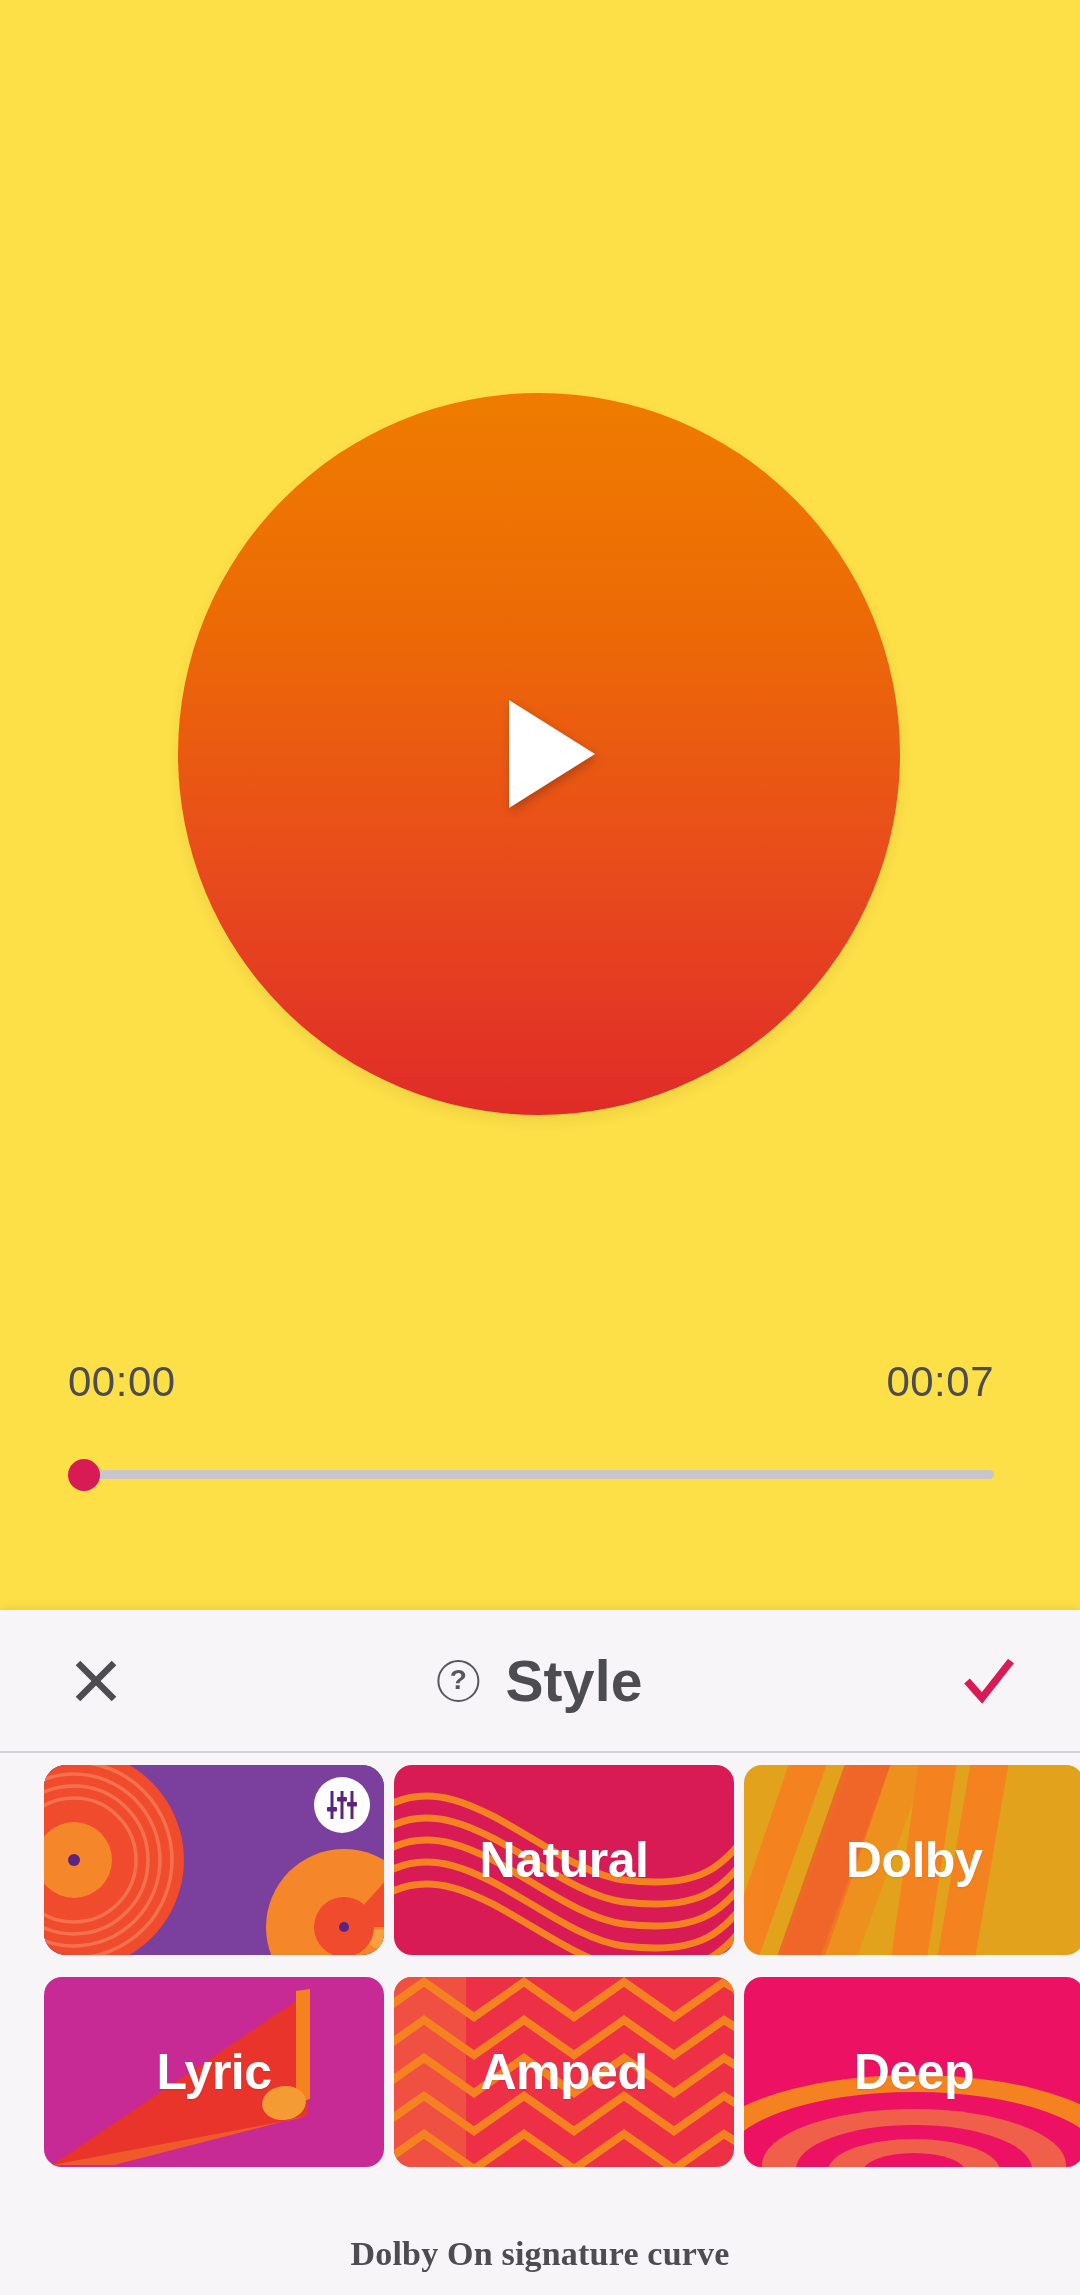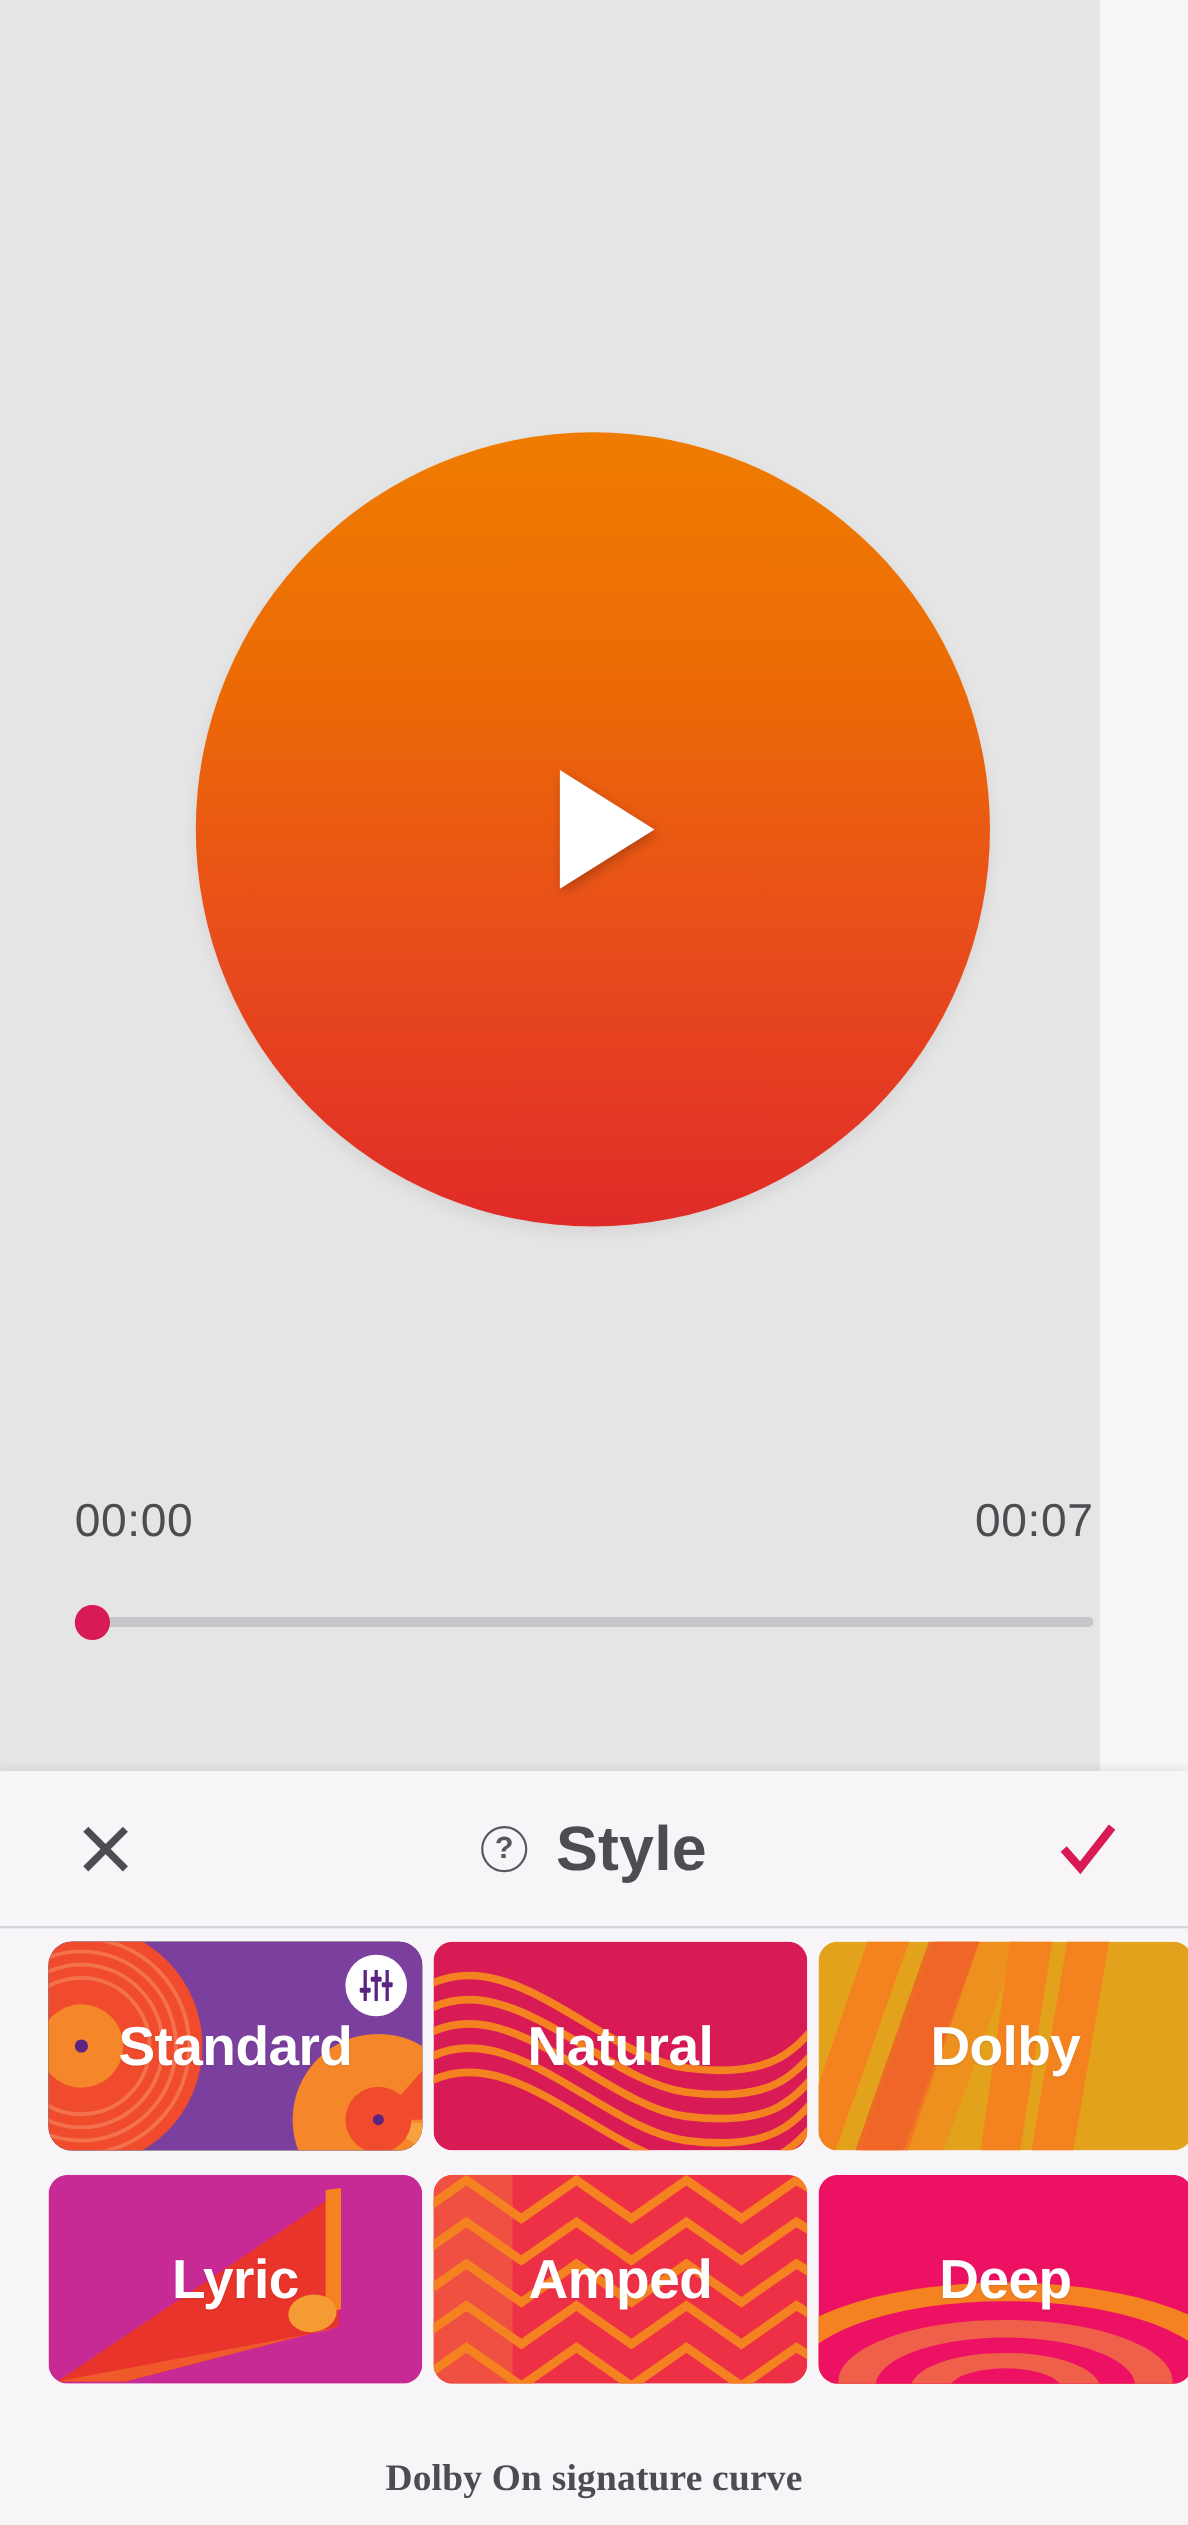--- a/index.html
+++ b/index.html
@@ -17,23 +17,23 @@
     width: 1080px;
     height: 2295px;
     background: #F7F5F8;
     overflow: hidden;
   }
 
   
   .player-area {
     position: absolute;
     top: 0; left: 0;
-    width: 1000px;
+    width: 1080px;
     height: 1610px;
-    background: #e5e5e5;
+    background: #fde047;
   }
 
   .record-circle {
     position: absolute;
     left: 178px;
     top: 393px;
     width: 722px;
     height: 722px;
     border-radius: 50%;
     background: linear-gradient(180deg, #EF7C00 0%, #EC6A06 32%, #E84D1B 64%, #E02B28 100%);
@@ -317,21 +317,20 @@
               <line x1="18" y1="4" x2="18" y2="32"></line>
               <line x1="28" y1="4" x2="28" y2="32"></line>
             </g>
             <g fill="#5B2480">
               <rect x="3" y="20" width="10" height="4.5" rx="1"></rect>
               <rect x="13" y="10" width="10" height="4.5" rx="1"></rect>
               <rect x="23" y="15" width="10" height="4.5" rx="1"></rect>
             </g>
           </svg>
         </div>
-        <div class="style-label">Standard</div>
       </div>
 
       <div class="style-card">
         <div class="art">
           <svg viewBox="0 0 340 190" preserveAspectRatio="none">
             <rect width="340" height="190" fill="#D81B55"></rect>
             <g fill="none" stroke="#F58220" stroke-width="7" stroke-linecap="round">
               <path d="M-20 50 C 60 -15, 150 105, 230 115 S 330 100, 360 60"></path>
               <path d="M-20 72 C 60 7, 150 127, 230 137 S 330 122, 360 82"></path>
               <path d="M-20 94 C 60 29, 150 149, 230 159 S 330 144, 360 104"></path>

